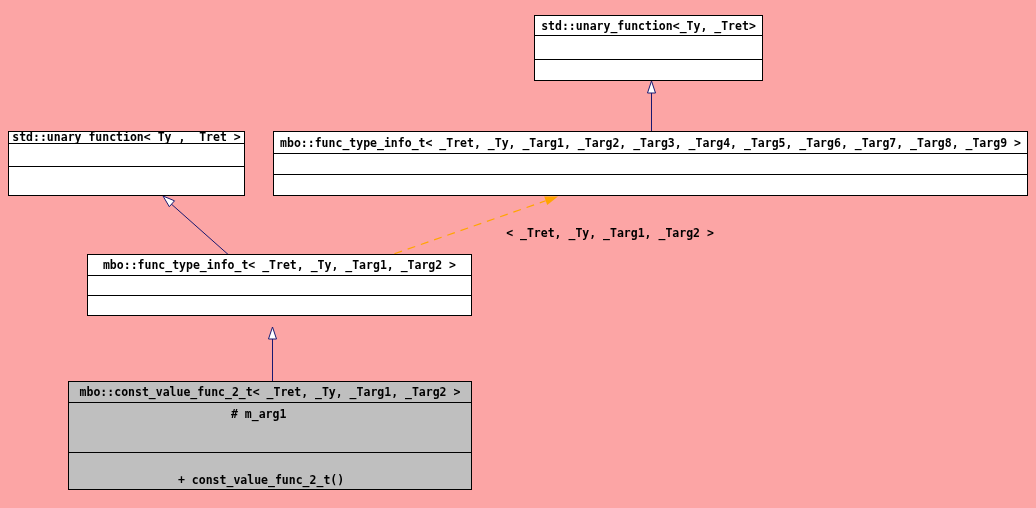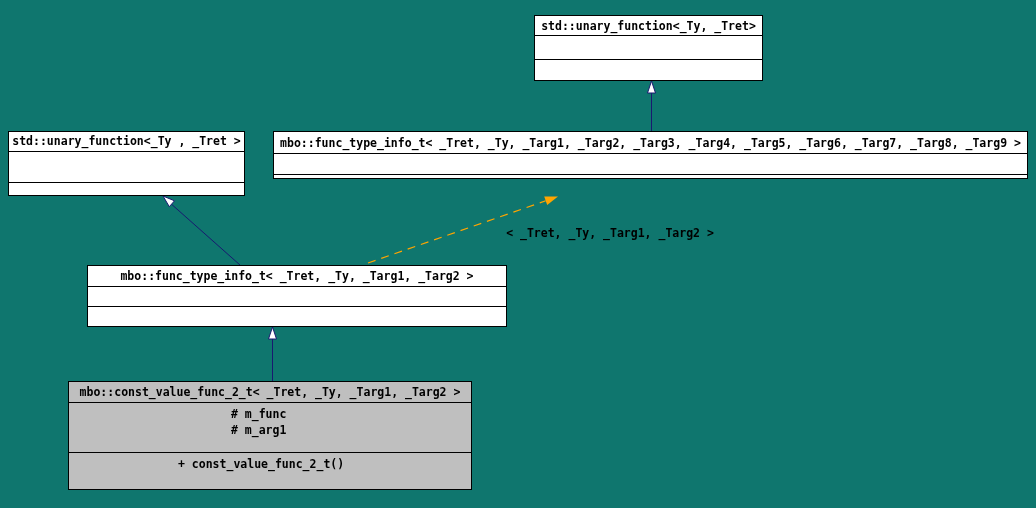--- a/index.html
+++ b/index.html
@@ -4,21 +4,21 @@
 <style>
   html, body {
     margin: 0;
     padding: 0;
     background: #ffffff;
   }
   .canvas {
     position: relative;
     width: 1036px;
     height: 508px;
-    background: #0f766e;
+    background: #fca5a5;
     font-family: "DejaVu Sans Mono", "Liberation Mono", monospace;
     font-weight: bold;
     font-size: 11.5px;
     color: #000000;
     overflow: hidden;
   }
   .edges-layer {
     position: absolute;
     left: 0;
     top: 0;
@@ -46,20 +46,21 @@
     align-items: center;
     justify-content: center;
   }
   .compartment {
     box-sizing: border-box;
     border-bottom: 1px solid #000000;
   }
   .compartment.last {
     border-bottom: none;
     flex: 1 1 auto;
+    margin-top: 16px;
   }
   .member-block {
     padding-top: 3px;
     line-height: 16px;
     white-space: nowrap;
   }
   .edge-label {
     position: absolute;
     white-space: nowrap;
     transform: translateX(-50%);
@@ -98,37 +99,36 @@
     <div class="compartment" style="height:24px;"></div>
     <div class="compartment last"></div>
   </div>
 
   <div class="node" style="left:8px; top:131px; width:237px; height:65px;gap:12px;">
     <div class="node-title" style="height:22px;">std::unary_function&lt;_Ty , _Tret &gt;</div>
     <div class="compartment" style="height:21px;"></div>
     <div class="compartment last"></div>
   </div>
 
-  <div class="node" style="left:273px; top:131px; width:755px; height:48px;">
+  <div class="node" style="left:273px; top:131px; width:755px; height:65px;">
     <div class="node-title" style="height:22px;">mbo::func_type_info_t&lt; _Tret, _Ty, _Targ1, _Targ2, _Targ3, _Targ4, _Targ5, _Targ6, _Targ7, _Targ8, _Targ9 &gt;</div>
     <div class="compartment" style="height:21px;"></div>
     <div class="compartment last"></div>
   </div>
 
-  <div class="node" style="left:87px; top:265px; width:420px; height:62px;">
+  <div class="node" style="left:87px; top:254px; width:385px; height:62px;">
     <div class="node-title" style="height:21px;">mbo::func_type_info_t&lt; _Tret, _Ty, _Targ1, _Targ2 &gt;</div>
     <div class="compartment" style="height:20px;"></div>
     <div class="compartment last"></div>
   </div>
 
   <div class="node focus" style="left:68px; top:381px; width:404px; height:109px;">
     <div class="node-title" style="height:21px;">mbo::const_value_func_2_t&lt; _Tret, _Ty, _Targ1, _Targ2 &gt;</div>
     <div class="compartment" style="height:50px;">
       <div class="member-block" style="margin-left:162px;">
-        <div># m_func</div>
         <div># m_arg1</div>
       </div>
     </div>
     <div class="compartment last">
       <div class="member-block" style="margin-left:109px;">
         <div>+ const_value_func_2_t()</div>
       </div>
     </div>
   </div>
 

